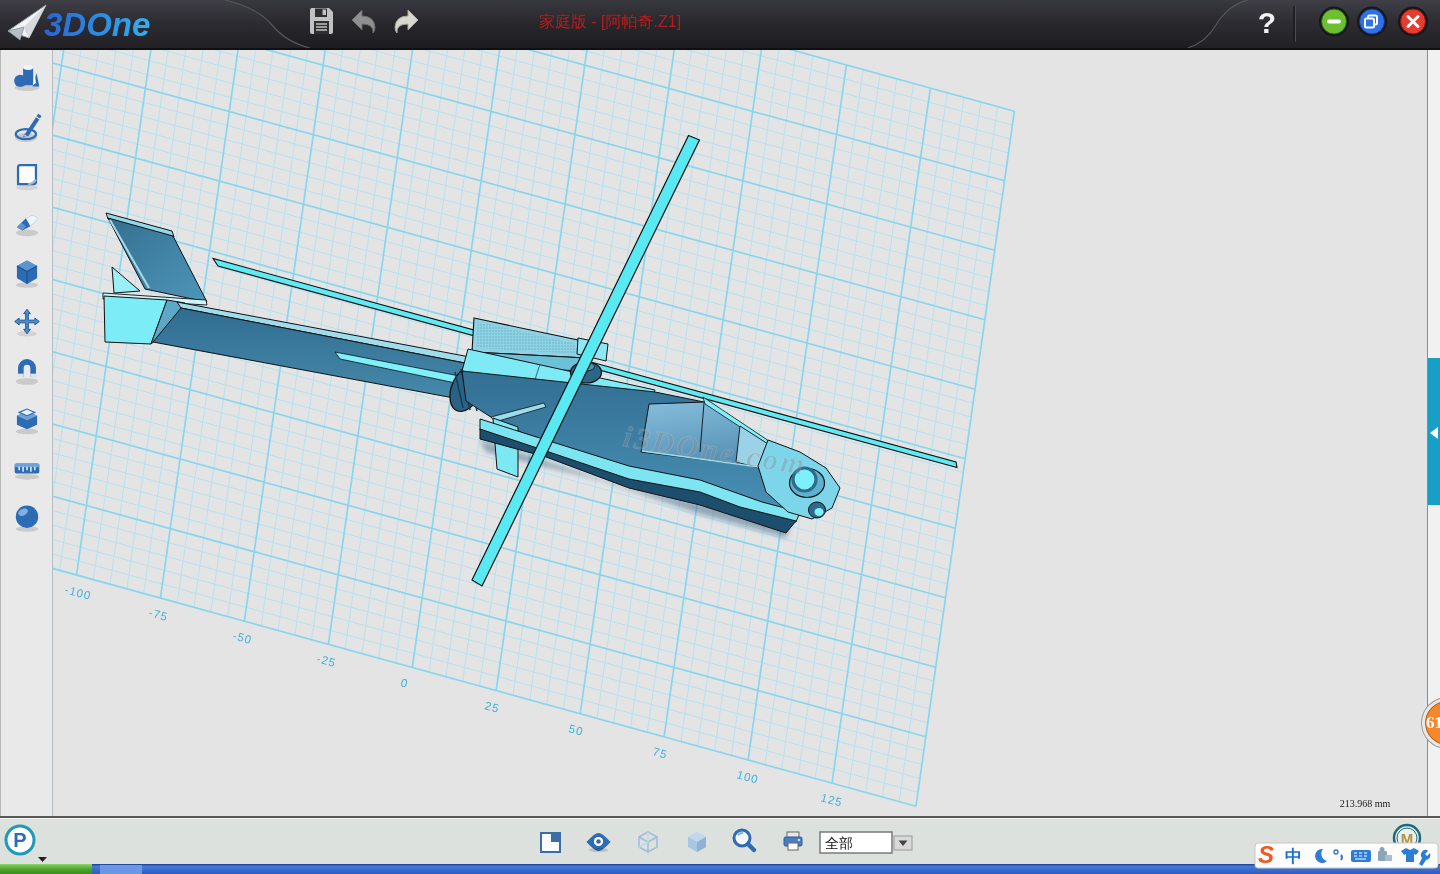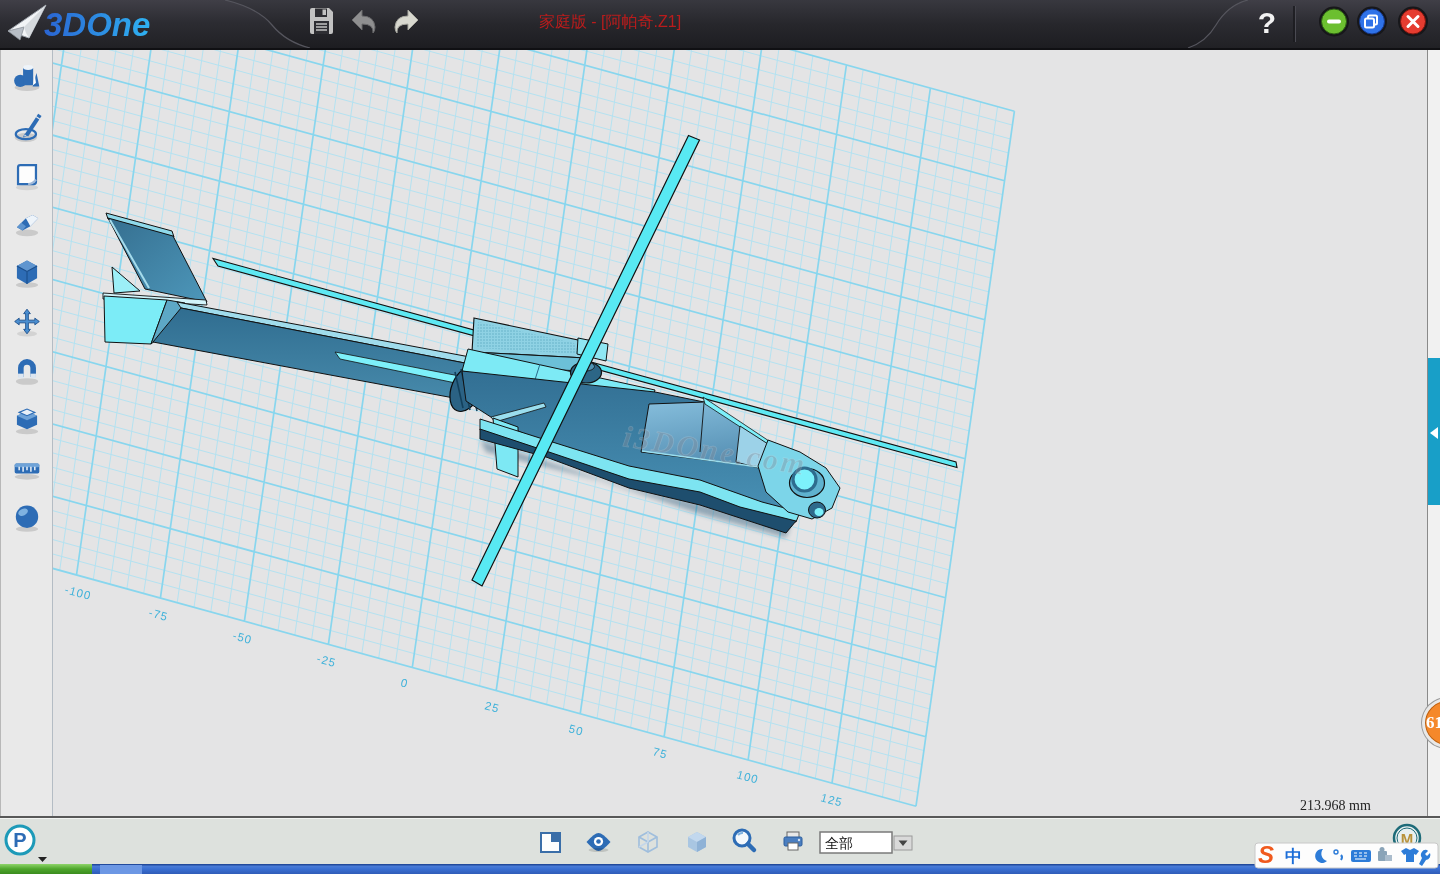--- a/index.html
+++ b/index.html
@@ -7,21 +7,21 @@
 #logo3d{position:absolute;left:44px;top:6px;font-size:33px;font-weight:bold;font-style:italic;letter-spacing:0px;background:linear-gradient(90deg,#2a64d2,#2fb2f2);-webkit-background-clip:text;background-clip:text;color:transparent;}
 #wtitle{position:absolute;left:0;top:12px;width:1220px;text-align:center;font-size:16px;color:#b91c1c;}
 #leftbar{position:absolute;left:0;top:50px;width:53px;height:766px;background:#e9e9e9;border-right:1px solid #b4bcc4;box-sizing:border-box;border-left:1px solid #b8b8b8;}
 #canvas{position:absolute;left:53px;top:50px;width:1374px;height:766px;background:#e4e4e5;}
 #rightstrip{position:absolute;left:1427px;top:50px;width:13px;height:766px;background:#f1f1f1;border-left:1px solid #8a8a8a;box-sizing:border-box;}
 #bluetab{position:absolute;left:1428px;top:358px;width:12px;height:147px;background:#189fc8;}
 #bluetab:after{content:"";position:absolute;left:2px;top:69px;border-top:6px solid transparent;border-bottom:6px solid transparent;border-right:8px solid #fff;}
 #bottombar{position:absolute;left:0;top:816px;width:1440px;height:58px;}
 .glabel{font-family:"Liberation Sans",sans-serif;font-size:11.5px;fill:#41b2da;letter-spacing:1px;}
 .wmark{font-family:"Liberation Serif",serif;font-size:30px;font-weight:bold;font-style:italic;fill:#878d99;opacity:0.38;letter-spacing:3px;stroke:#ffffff;stroke-width:0.7;stroke-opacity:0.4;}
-#mmtext{position:absolute;left:1300px;top:798px;width:130px;font-family:"Liberation Serif",serif;font-size:14px;color:#222;}
+#mmtext{position:absolute;left:1300px;top:798px;width:130px;text-align:center;font-family:"Liberation Serif",serif;font-size:10px;color:#222;}
 #badge61{position:absolute;left:1422px;top:698px;width:50px;height:50px;border-radius:50%;background:#f5882a;border:3px solid #e8e8e8;box-shadow:0 0 0 1px #b86014 inset, 0 0 0 1px #999;box-sizing:border-box;}
 #badge61 span{position:absolute;left:1px;top:12px;font-family:"Liberation Serif",serif;font-size:17px;font-weight:bold;color:#fff;}
 </style></head>
 <body>
 <div id="page">
  <div id="canvas">
   <svg width="1374" height="766" viewBox="53 50 1374 766">
    <defs>
     <linearGradient id="fing" x1="0" y1="0" x2="1" y2="1">
      <stop offset="0" stop-color="#356f90"></stop>

